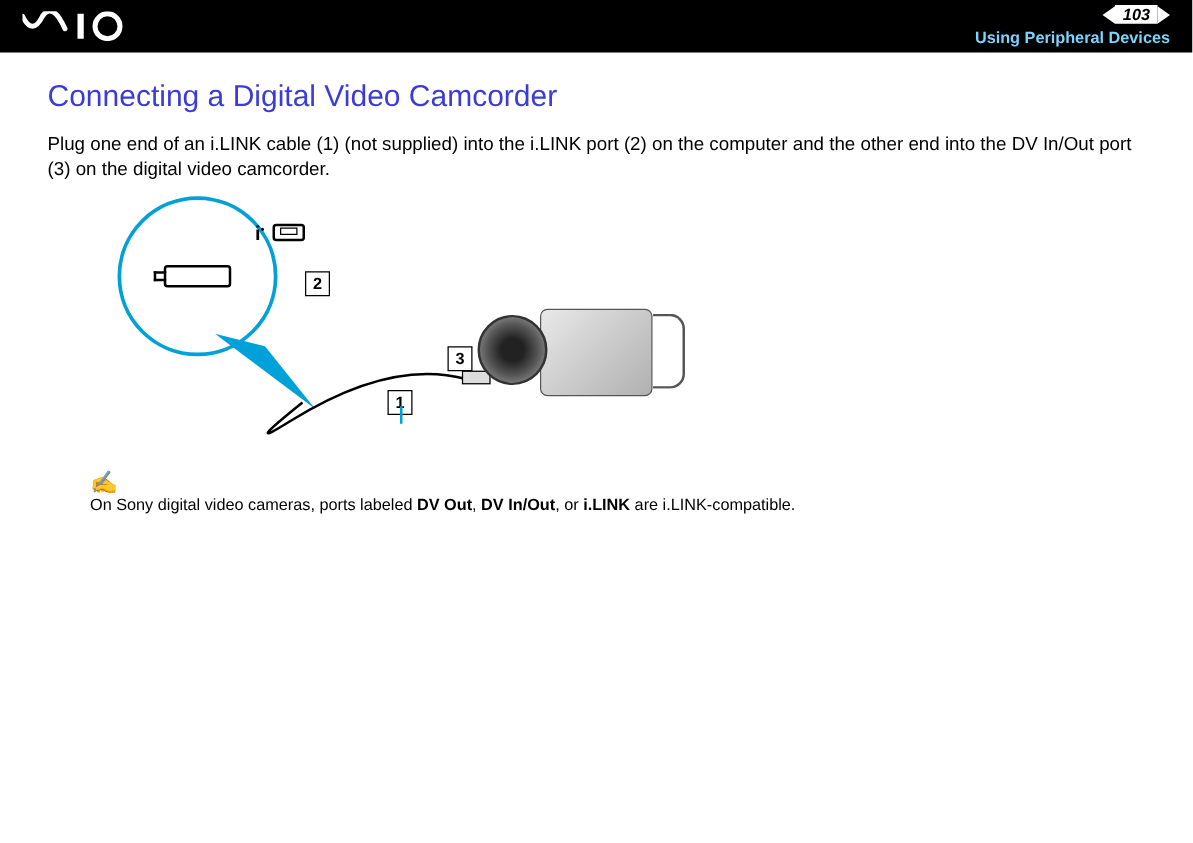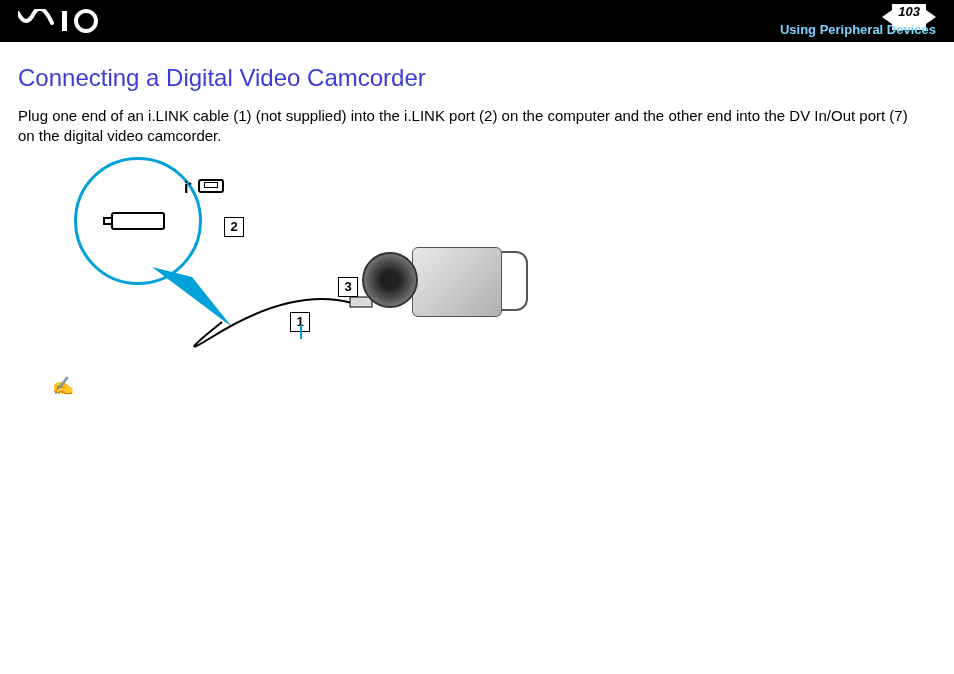--- a/index.html
+++ b/index.html
@@ -40,41 +40,41 @@
     border-bottom: 7px solid transparent;
     border-left: 10px solid #ffffff;
   }
   .page-number {
     background: #ffffff;
     color: #000000;
     font-weight: bold;
     font-style: italic;
     padding: 0 6px;
     font-size: 13px;
-    height: 26px;
+    height: 15px;
     line-height: 15px;
     display: inline-block;
   }
   .breadcrumb {
     color: #7dd3fc;
     font-weight: bold;
     font-size: 13px;
     position: absolute;
     right: 18px;
     top: 22px;
   }
   .nav-cluster {
     position: absolute;
     right: 18px;
     top: 4px;
     display: flex;
     align-items: center;
   }
   .content {
-    padding: 22px 34px 0 18px;
+    padding: 22px 34px 0 38px;
   }
   .title {
     color: #3b3bd8;
     font-size: 24px;
     font-weight: normal;
     margin-bottom: 14px;
   }
   .subtitle {
     color: #8a8a8a;
     font-size: 20px;
@@ -247,21 +247,21 @@
   <div class="nav-cluster">
     <div class="nav-arrow left"></div>
     <span class="page-number">103</span>
     <div class="nav-arrow right"></div>
   </div>
   <div class="breadcrumb">Using Peripheral Devices</div>
 </div>
 
 <div class="content">
   <h1 class="title">Connecting a Digital Video Camcorder</h1>
-  <p class="body-text">Plug one end of an i.LINK cable (1) (not supplied) into the i.LINK port (2) on the computer and the other end into the DV In/Out port (7) on the digital video camcorder.</p>
+  <p class="body-text">Plug one end of an i.LINK cable (1) (not supplied) into the i.LINK port (2) on the computer and the other end into the DV In/Out port (3) on the digital video camcorder.</p>
 
   <div class="diagram">
     <div class="callout-circle">
       <div class="callout-inner">
         <div class="plug-rect">
           <div class="plug-tip"></div>
         </div>
       </div>
     </div>
     <svg class="callout-tail" width="120" height="90">
@@ -286,14 +286,17 @@
 
     <div class="camcorder">
       <div class="cam-body"></div>
       <div class="cam-lens"></div>
       <div class="cam-strap"></div>
     </div>
   </div>
 
   <div class="notes">
     <div class="note-icon">✍</div>
+    <p class="note-item">
+      <span>On Sony digital video cameras, ports labeled </span><b>DV Out</b><span>, </span><b>DV In/Out</b><span>, or </span><b>i.LINK</b><span> are i.LINK-compatible.</span>
+    </p>
   </div>
 </div>
 
 </body></html>

